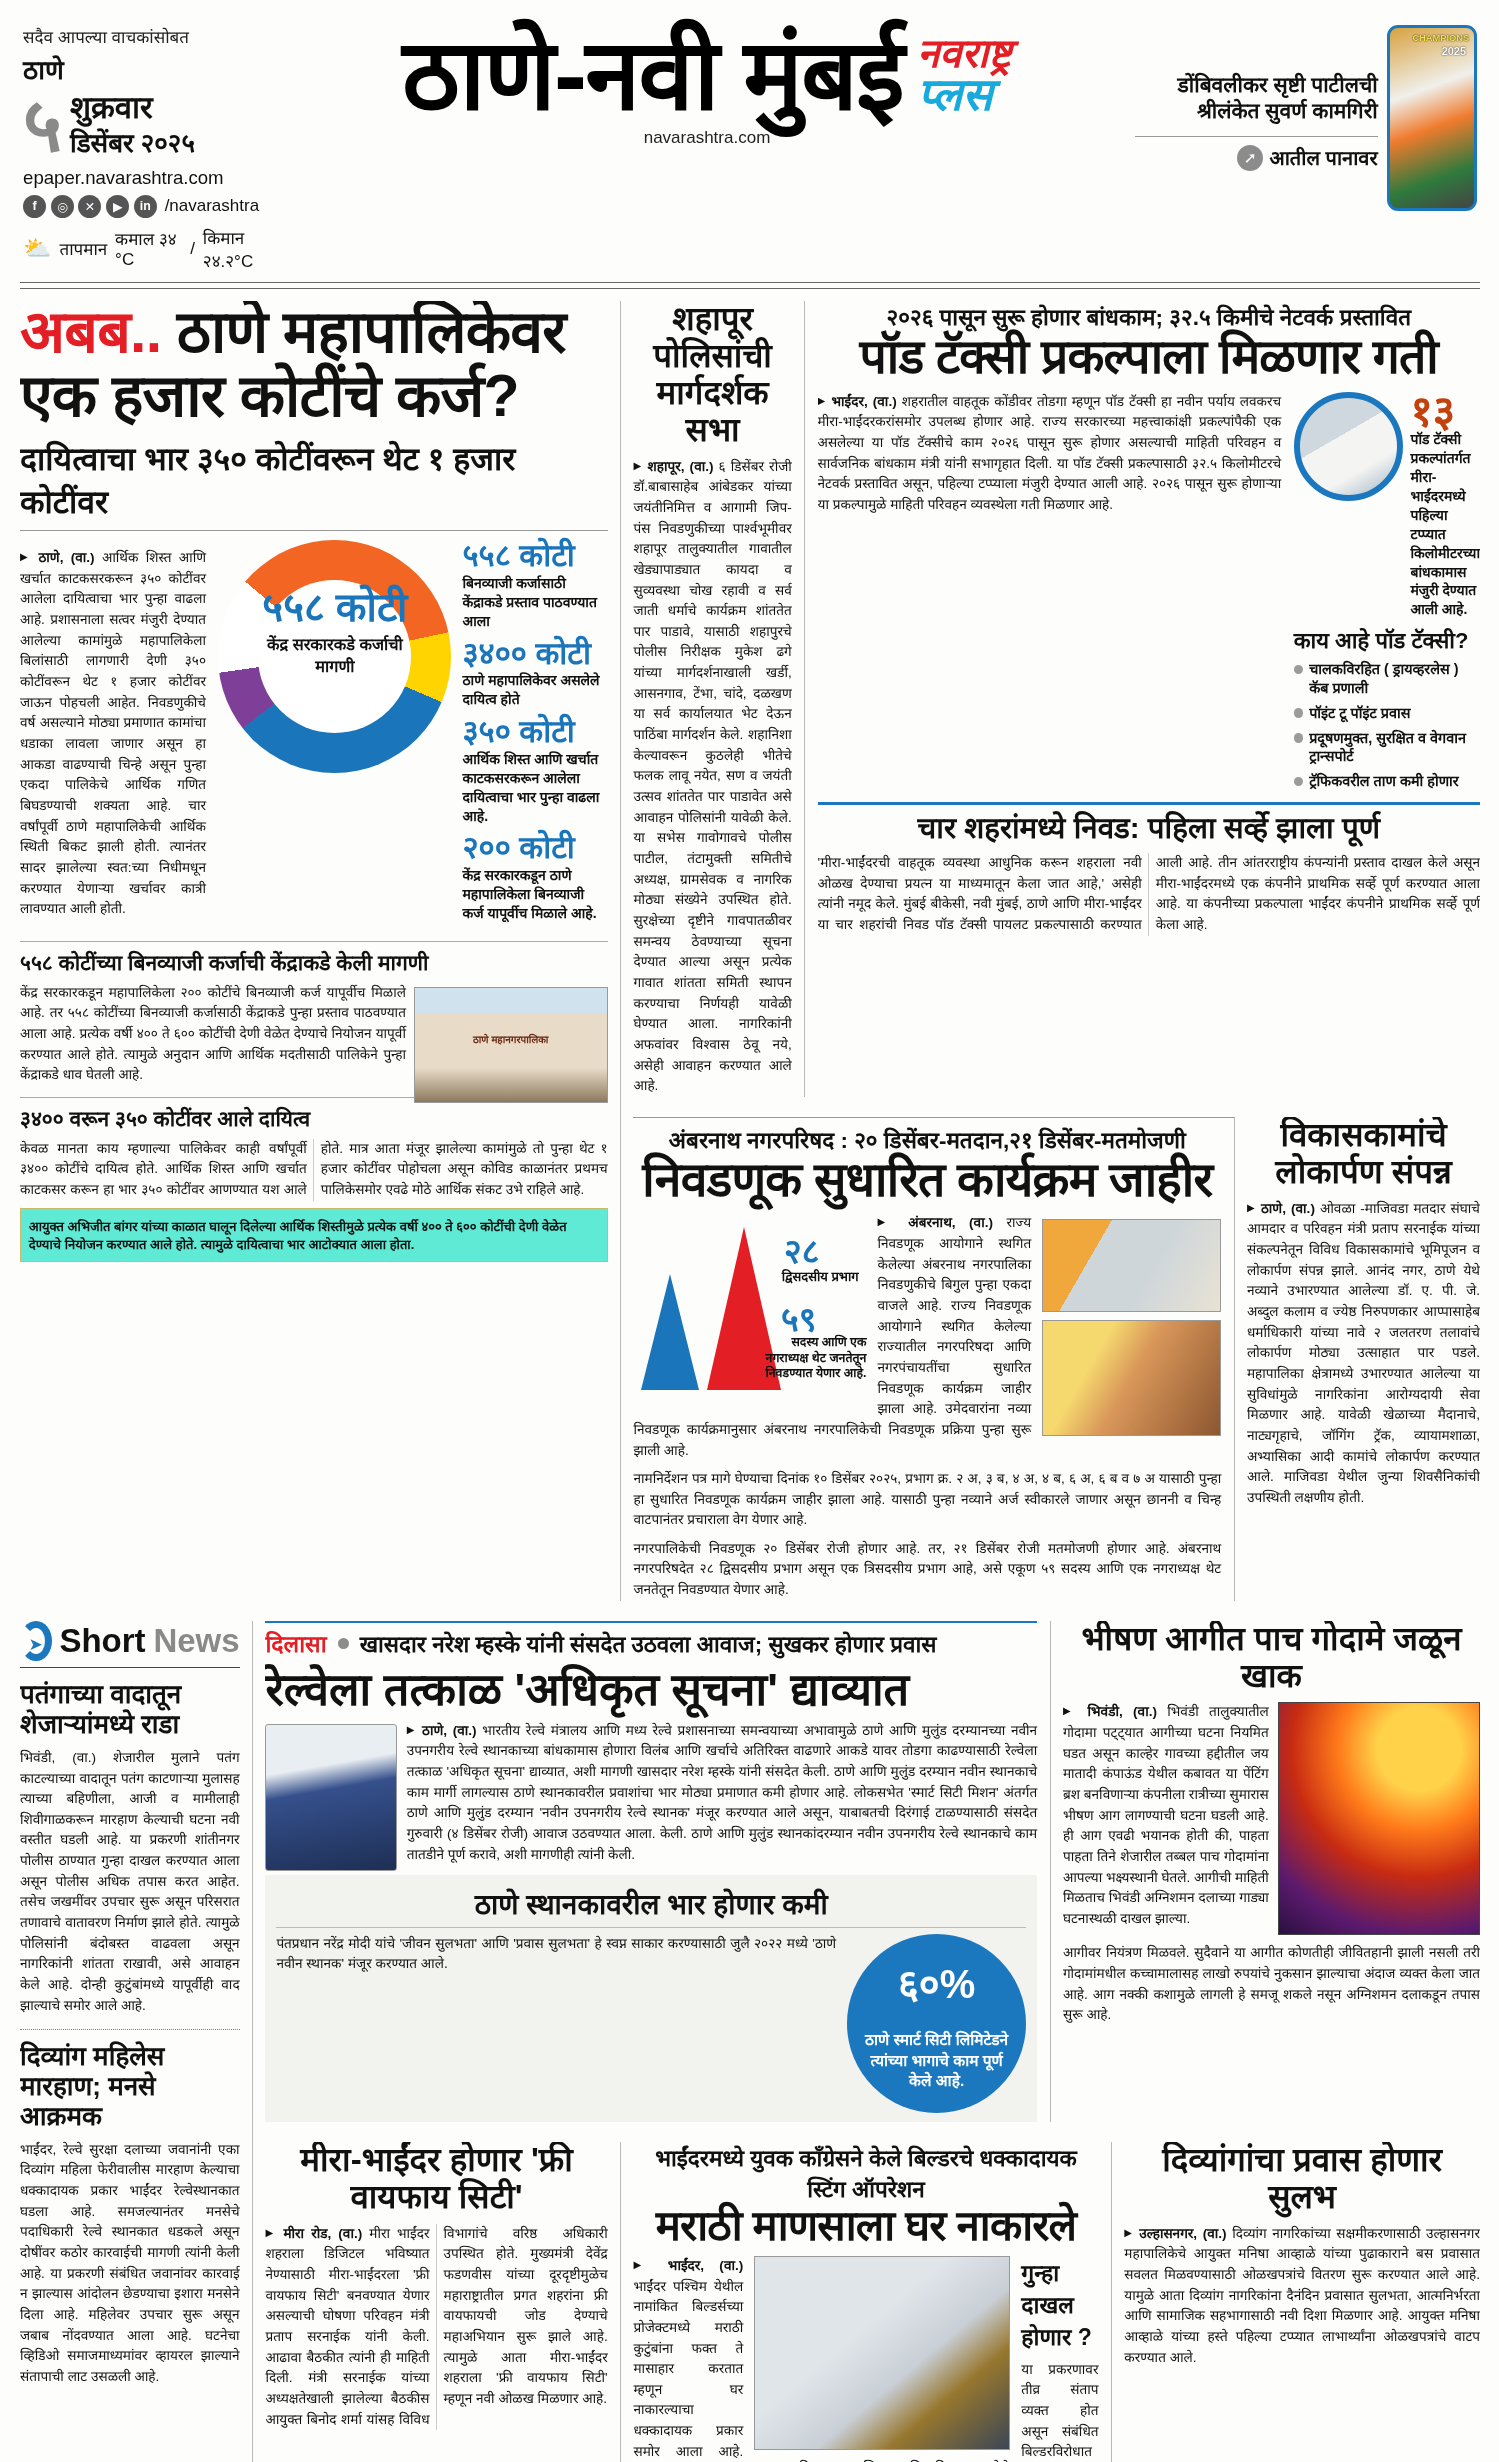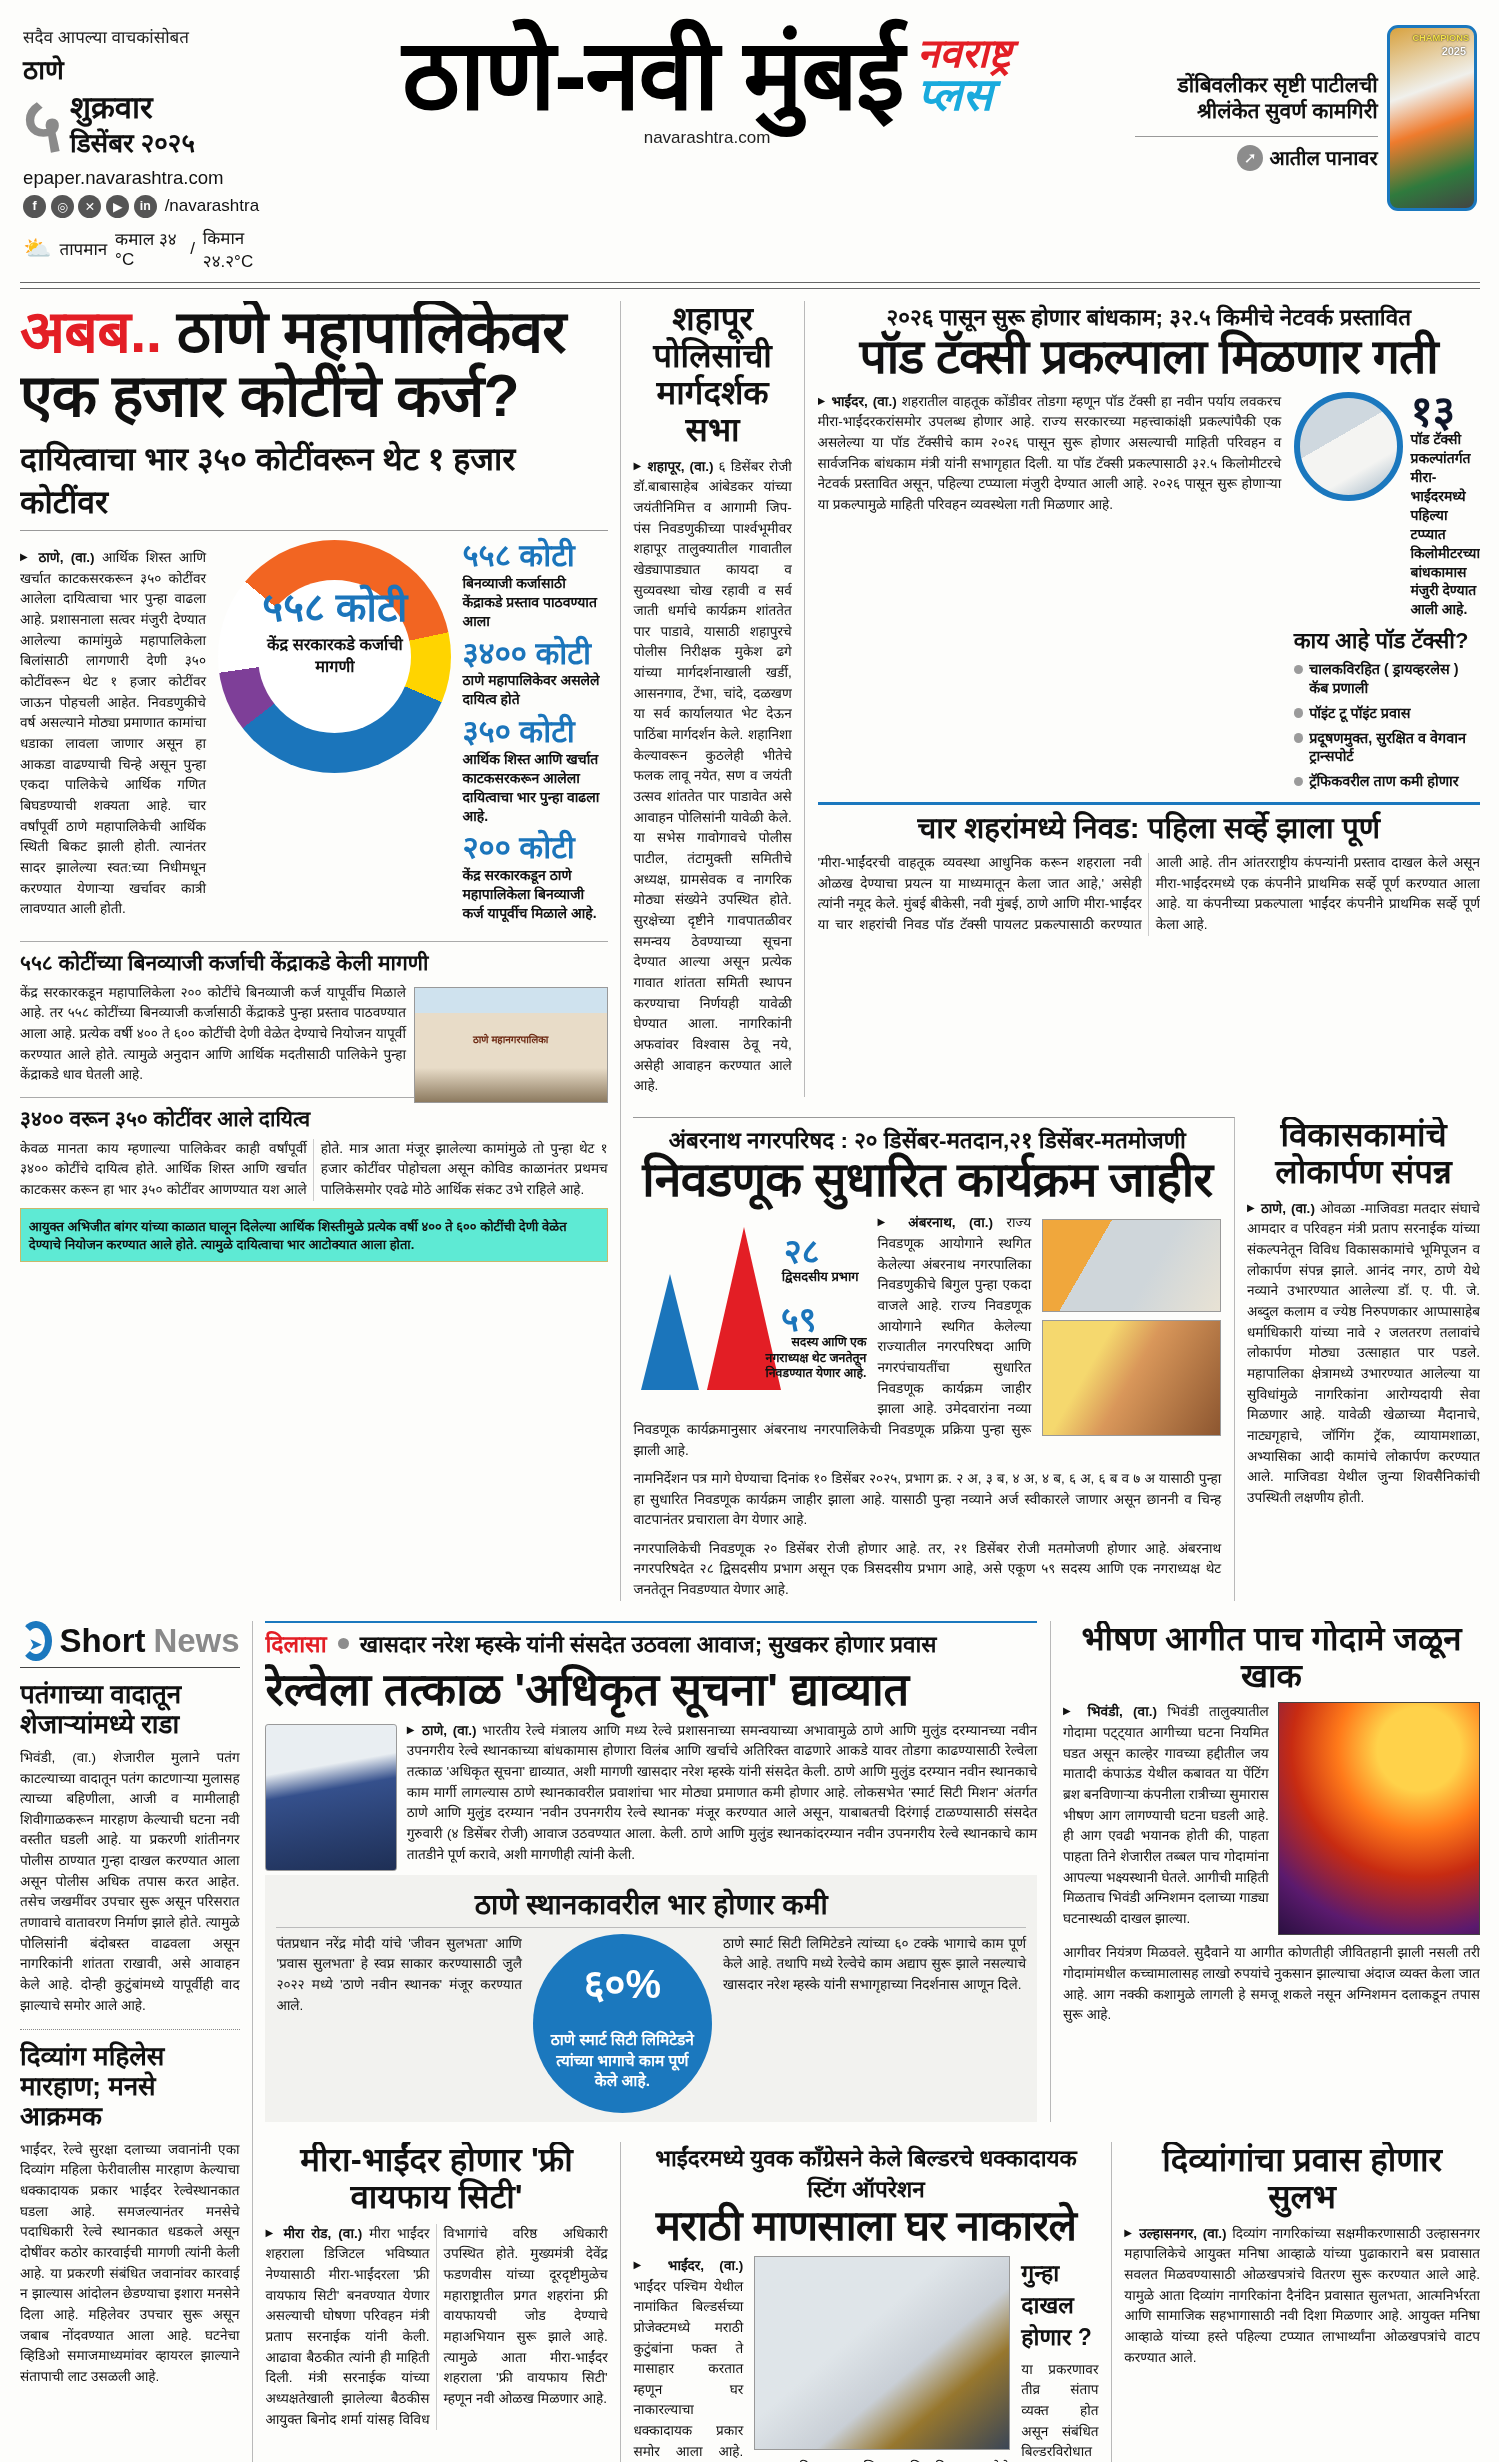--- a/index.html
+++ b/index.html
@@ -72,21 +72,21 @@
   
   .h2a { font-size:33px; font-weight:bold; line-height:1.12; text-align:center; }
   .kicker { font-size:22.5px; font-weight:bold; text-align:center; }
   .bighead { font-size:48px; font-weight:bold; line-height:1.05; text-align:center; letter-spacing:-0.8px; }
 
   
   .pod-split { display:flex; gap:12.4px; margin-top:9.3px; }
   .pod-info { width:326px; }
   .pod-row { display:flex; gap:7.8px; }
   .pod-circle { width:109px; height:109px; border-radius:50%; border:6.2px solid #1b78be; background:linear-gradient(150deg,#cfd8df 0 40%,#f4f4f2 40% 70%,#9fb4c4 100%); flex:none; }
-  .pod-num { font-size:43px; font-weight:bold; color:#0f172a; line-height:.9; }
+  .pod-num { font-size:43px; font-weight:bold; color:#c2410c; line-height:.9; }
   .pod-desc { font-size:14px; font-weight:bold; line-height:1.35; }
   .pod-what { margin-top:4.7px; }
   .pod-what-h { font-size:22px; font-weight:bold; }
   .fact { display:flex; gap:6.2px; font-size:14.4px; font-weight:bold; margin-top:6.2px; line-height:1.3; }
   .fact .b { width:9.3px; height:9.3px; border-radius:50%; background:#9b9b9b; flex:none; margin-top:4.7px; }
   .pod-sub { border-top:3.9px solid #1b78be; margin-top:11px; padding-top:6.2px; }
   .pod-sub-h { font-size:29.5px; font-weight:bold; text-align:center; line-height:1.15; }
 
   
   .el-band { border-top:0.8px solid #999; padding-top:6.2px; }
@@ -364,21 +364,20 @@
         <span>ठाणे आणि मुलुंड दरम्यान नवीन स्थानकाचे काम मार्गी लागल्यास ठाणे स्थानकावरील प्रवाशांचा भार मोठ्या प्रमाणात कमी होणार आहे. लोकसभेत 'स्मार्ट सिटी मिशन' अंतर्गत ठाणे आणि मुलुंड दरम्यान 'नवीन उपनगरीय रेल्वे स्थानक' मंजूर करण्यात आले असून, याबाबतची दिरंगाई टाळण्यासाठी संसदेत गुरुवारी (४ डिसेंबर रोजी) आवाज उठवण्यात आला. केली. ठाणे आणि मुलुंड स्थानकांदरम्यान नवीन उपनगरीय रेल्वे स्थानकाचे काम तातडीने पूर्ण करावे, अशी मागणीही त्यांनी केली.</span>
       </div>
       <div class="station-box">
         <div class="station-h">ठाणे स्थानकावरील भार होणार कमी</div>
         <div class="station-flex">
           <div class="body-txt" style="margin-top:0;">पंतप्रधान नरेंद्र मोदी यांचे 'जीवन सुलभता' आणि 'प्रवास सुलभता' हे स्वप्न साकार करण्यासाठी जुलै २०२२ मध्ये 'ठाणे नवीन स्थानक' मंजूर करण्यात आले.</div>
           <div class="pct-circle">
             <div class="pct-val">६०%</div>
             <div class="pct-lbl">ठाणे स्मार्ट सिटी लिमिटेडने त्यांच्या भागाचे काम पूर्ण केले आहे.</div>
           </div>
-          <div class="body-txt" style="margin-top:0;">ठाणे स्मार्ट सिटी लिमिटेडने त्यांच्या ६० टक्के भागाचे काम पूर्ण केले आहे. तथापि मध्ये रेल्वेचे काम अद्याप सुरू झाले नसल्याचे खासदार नरेश म्हस्के यांनी सभागृहाच्या निदर्शनास आणून दिले.</div>
         </div>
       </div>
     </div>
 
     <div class="art" style="grid-column:18/25; grid-row:3;">
       <div class="h2a">भीषण आगीत पाच गोदामे जळून खाक</div>
       <div class="fire-flex">
         <div class="body-txt" style="margin-top:0;">
           <span class="ptr">▶</span>
           <span class="dateline">भिवंडी, (वा.)</span>

